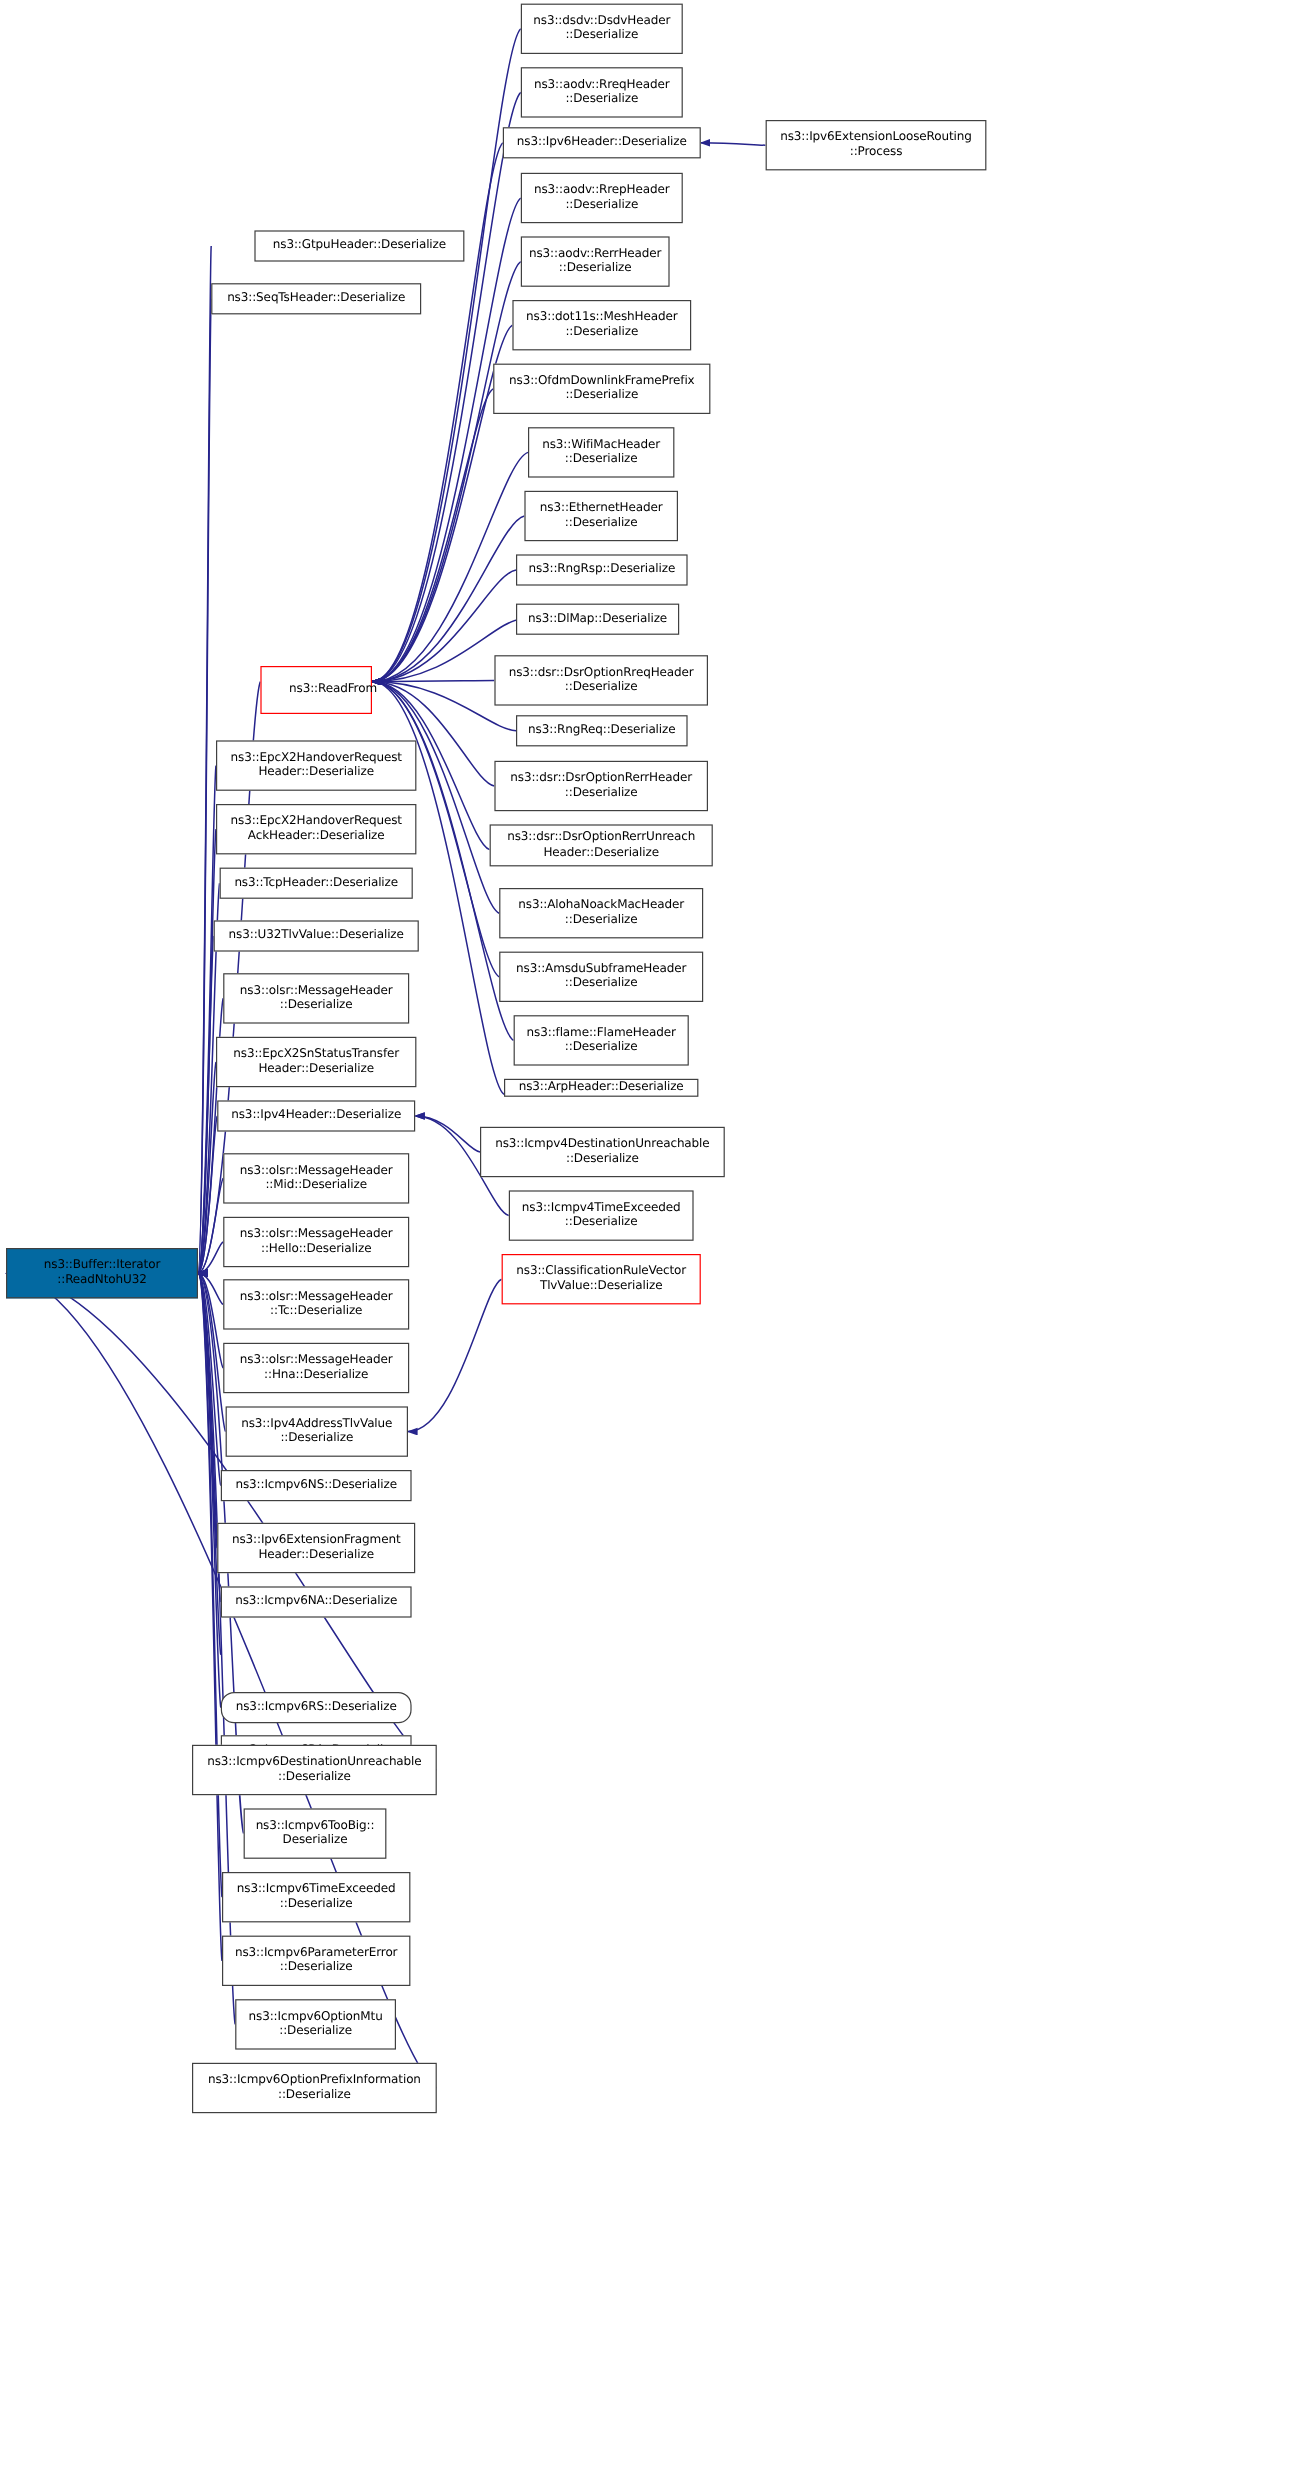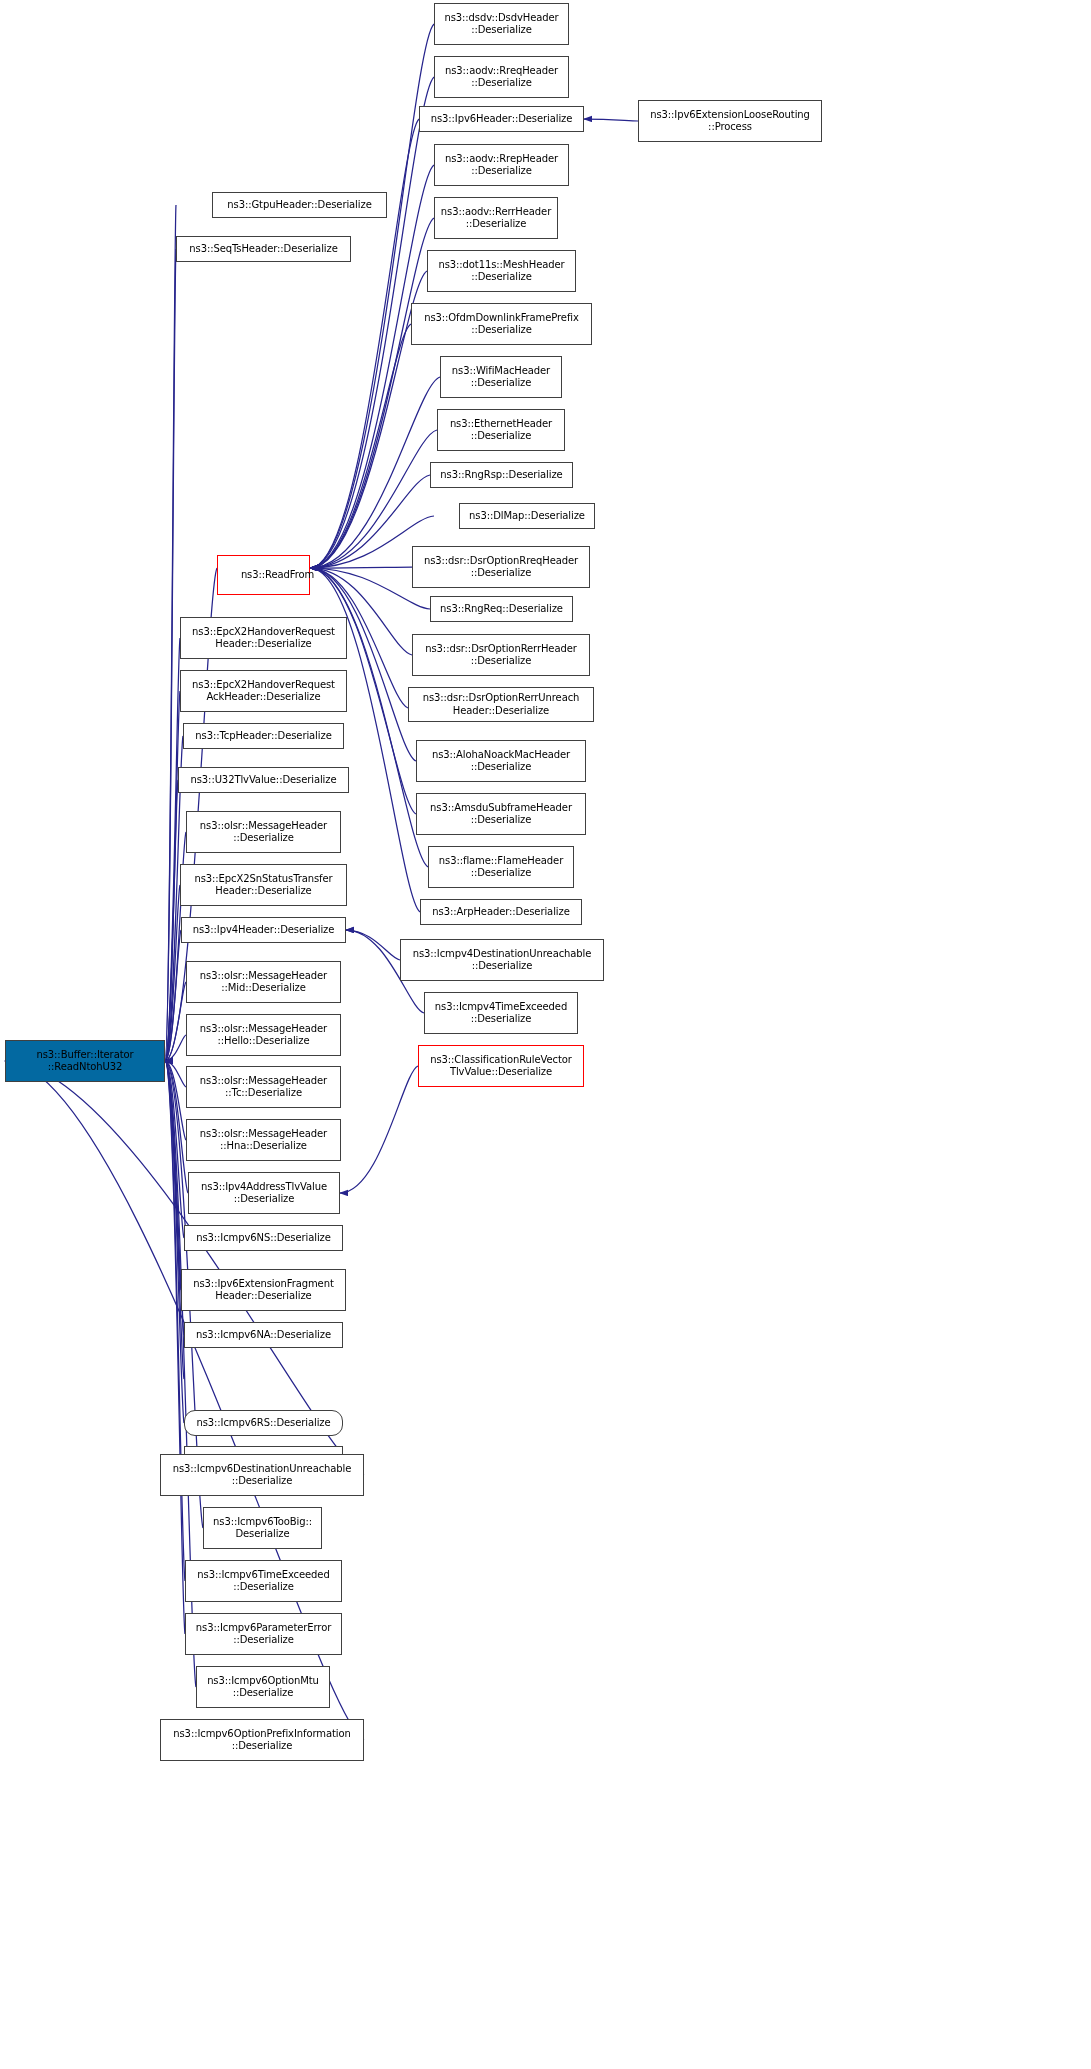--- a/index.html
+++ b/index.html
@@ -130,35 +130,35 @@
 ::Deserialize</div>
       <div class="node" style="left: 427px; top: 250px; width: 149px; height: 42px;">ns3::dot11s::MeshHeader
 ::Deserialize</div>
       <div class="node" style="left: 411px; top: 303px; width: 181px; height: 42px;">ns3::OfdmDownlinkFramePrefix
 ::Deserialize</div>
       <div class="node" style="left: 440px; top: 356px; width: 122px; height: 42px;">ns3::WifiMacHeader
 ::Deserialize</div>
       <div class="node" style="left: 437px; top: 409px; width: 128px; height: 42px;">ns3::EthernetHeader
 ::Deserialize</div>
       <div class="node" style="left: 430px; top: 462px; width: 143px; height: 26px;">ns3::RngRsp::Deserialize</div>
-      <div class="node" style="left: 459px; top: 503px; width: 136px; height: 26px;">ns3::DlMap::Deserialize</div>
+      <div class="node" style="left: 430px; top: 503px; width: 136px; height: 26px;">ns3::DlMap::Deserialize</div>
       <div class="node" style="left: 412px; top: 546px; width: 178px; height: 42px;">ns3::dsr::DsrOptionRreqHeader
 ::Deserialize</div>
       <div class="node" style="left: 430px; top: 596px; width: 143px; height: 26px;">ns3::RngReq::Deserialize</div>
       <div class="node" style="left: 412px; top: 634px; width: 178px; height: 42px;">ns3::dsr::DsrOptionRerrHeader
 ::Deserialize</div>
       <div class="node" style="left: 408px; top: 687px; width: 186px; height: 35px;">ns3::dsr::DsrOptionRerrUnreach
 Header::Deserialize</div>
       <div class="node" style="left: 416px; top: 740px; width: 170px; height: 42px;">ns3::AlohaNoackMacHeader
 ::Deserialize</div>
       <div class="node" style="left: 416px; top: 793px; width: 170px; height: 42px;">ns3::AmsduSubframeHeader
 ::Deserialize</div>
       <div class="node" style="left: 428px; top: 846px; width: 146px; height: 42px;">ns3::flame::FlameHeader
 ::Deserialize</div>
-      <div class="node" style="left: 420px; top: 899px; width: 162px; height: 26px;">ns3::ArpHeader::Deserialize</div>
+      <div class="node" style="left: 420px; top: 899px; width: 162px; height: 15px;">ns3::ArpHeader::Deserialize</div>
       <div class="node" style="left: 400px; top: 939px; width: 204px; height: 42px;">ns3::Icmpv4DestinationUnreachable
 ::Deserialize</div>
       <div class="node" style="left: 424px; top: 992px; width: 154px; height: 42px;">ns3::Icmpv4TimeExceeded
 ::Deserialize</div>
       <div class="node hl" style="left: 418px; top: 1045px; width: 166px; height: 42px;">ns3::ClassificationRuleVector
 TlvValue::Deserialize</div>
       <div class="node" style="left: 638px; top: 100px; width: 184px; height: 42px;">ns3::Ipv6ExtensionLooseRouting
 ::Process</div>
     </div>
 </div>

